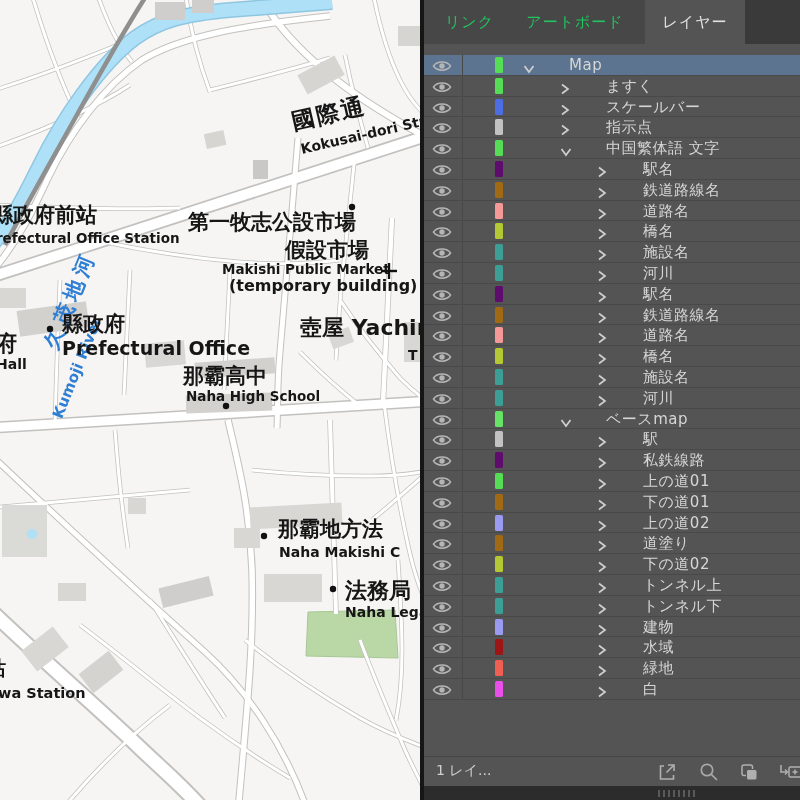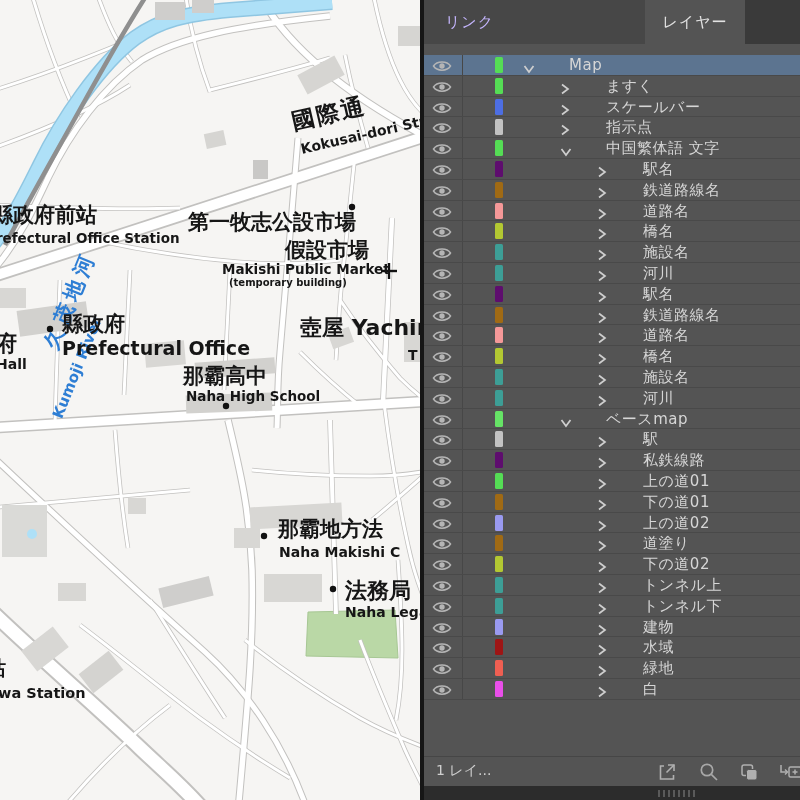--- a/index.html
+++ b/index.html
@@ -18,42 +18,42 @@
 
   .l-kumoji-cjk{left:70px;top:300px;font-size:21px;letter-spacing:5px;}
   .l-kumoji-en{left:78px;top:368px;font-size:15px;}
   .l-kokusai-cjk{left:292px;top:110px;font-size:23px;letter-spacing:2px;}
   .l-kokusai-en{left:301px;top:142px;font-size:14px;}
   .l-prefsta-cjk{left:-8px;top:204px;font-size:21px;}
   .l-prefsta-en{left:-14px;top:231px;font-size:13.5px;}
   .l-market1{left:188px;top:211px;font-size:21px;}
   .l-market2{left:285px;top:239px;font-size:21px;}
   .l-market-en1{left:222px;top:262px;font-size:13.5px;}
-  .l-market-en2{left:229px;top:278px;font-size:10px;}
+  .l-market-en2{left:229px;top:278px;font-size:16px;}
   .l-prefoff-cjk{left:62px;top:313px;font-size:21px;}
   .l-prefoff-en{left:62px;top:339px;font-size:19px;}
   .l-hall-cjk{left:-5px;top:332px;font-size:22px;}
   .l-hall-en{left:-4px;top:357px;font-size:14px;}
   .l-tsuboya{left:300px;top:316px;font-size:22px;}
   .l-tsuboya-t{left:408px;top:348px;font-size:14px;}
   .l-school-cjk{left:183px;top:365px;font-size:21px;}
   .l-school-en{left:186px;top:389px;font-size:13.5px;}
   .l-court-cjk{left:278px;top:518px;font-size:21px;}
   .l-court-en{left:279px;top:545px;font-size:14px;}
   .l-legal-cjk{left:345px;top:579px;font-size:22px;}
   .l-legal-en{left:345px;top:605px;font-size:14px;}
   .l-swsta-cjk{left:-14px;top:658px;font-size:20px;}
   .l-swsta-en{left:-2px;top:686px;font-size:14.5px;}
 
   
   #panel-divider{position:absolute;left:420px;top:0;width:4px;height:800px;background:#161616;}
   #panel{position:absolute;left:424px;top:0;width:376px;height:800px;background:#545454;}
   #tabbar{position:absolute;left:0;top:0;width:376px;height:44px;background:#474747;}
   .tab{position:absolute;top:0;height:44px;display:flex;align-items:center;justify-content:center;
-       color:#c4b5fd;font-size:15px;letter-spacing:1px;}
+       color:#22c55e;font-size:15px;letter-spacing:1px;}
   .tab.active{background:#545454;color:#e2e2e2;}
   #tab-dark-corner{position:absolute;right:0;top:0;width:55px;height:44px;background:#3a3a3a;}
 
   #layers-list{position:absolute;left:0;top:55px;width:376px;}
   .layer-row{position:relative;height:20.8px;border-bottom:1px solid #494949;box-sizing:border-box;}
   .layer-row.selected{background:#5c7490;}
   .eye{position:absolute;left:8px;top:3px;width:20px;height:14px;}
   .colsep{position:absolute;left:38px;top:0;width:1px;height:100%;background:#474747;}
   .chip{position:absolute;left:71px;top:2px;width:8px;height:16px;border-radius:1.5px;}
   .chev{position:absolute;top:4px;width:12px;height:12px;}
@@ -229,20 +229,21 @@
     <div class="mlabel en  l-legal-en">Naha Legal</div>
     <div class="mlabel cjk l-swsta-cjk">站</div>
     <div class="mlabel en  l-swsta-en">wa Station</div>
   </div>
 
   <div id="panel-divider"></div>
   <div id="panel">
     <div id="tabbar">
       <div id="tab-dark-corner"></div>
       <div class="tab" style="left:8px;width:75px;">リンク</div>
+      <div class="tab" style="left:86px;width:130px;">アートボード</div>
       <div class="tab active" style="left:221px;width:100px;">レイヤー</div>
     </div>
 
     <div id="layers-list">
         <div class="layer-row selected">
           <span class="eye"><svg width="20" height="14" viewBox="0 0 20 14">
               <path d="M1.5,7 C5,1.5 15,1.5 18.5,7 C15,12.5 5,12.5 1.5,7 Z" fill="none" stroke="#b5b5b5" stroke-width="1.5"></path>
               <circle cx="10" cy="7" r="2.7" fill="#b5b5b5"></circle>
             </svg></span>
           <span class="colsep"></span>

